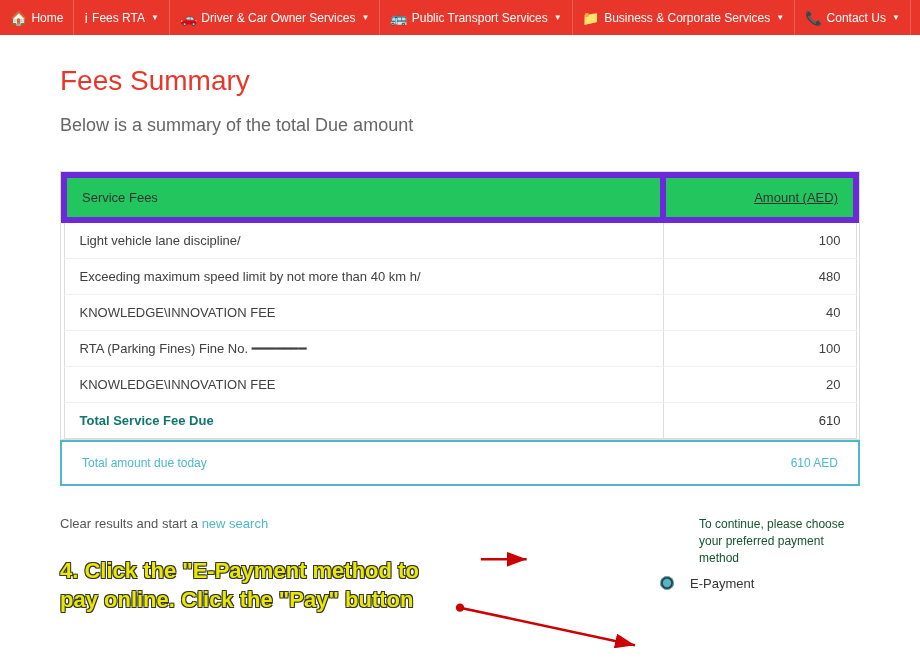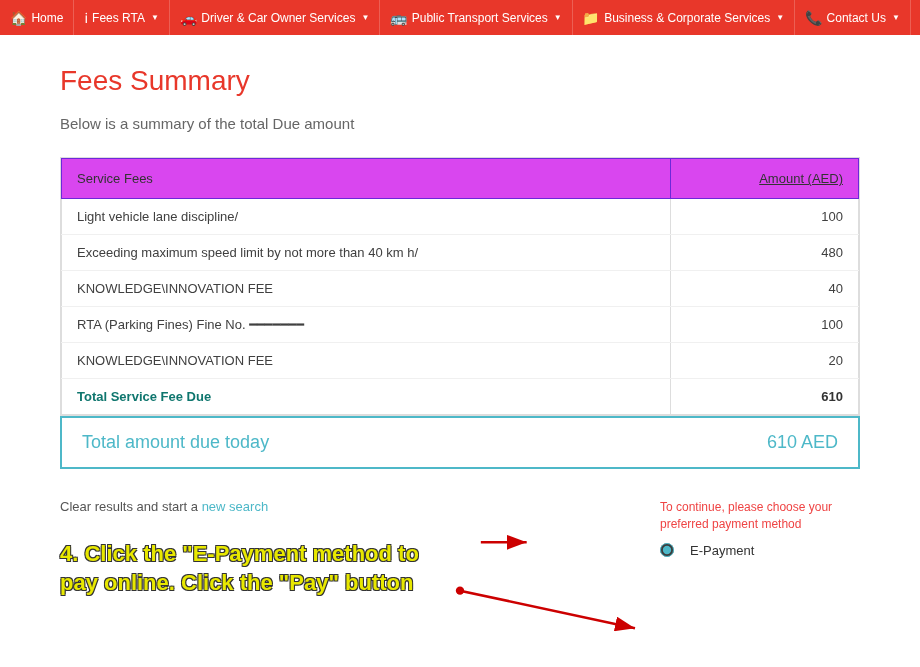--- a/index.html
+++ b/index.html
@@ -52,38 +52,38 @@
     }
 
     .page-title {
       color: #e8372a;
       font-size: 28px;
       font-weight: 300;
       margin-bottom: 18px;
     }
     .page-subtitle {
       color: #666;
-      font-size: 15px;
-      margin-bottom: 25px;
+      font-size: 18px;
+      margin-bottom: 35px;
     }
 
     
     .fees-table {
       width: 100%;
       border-collapse: collapse;
       margin-bottom: 0;
     }
     .fees-table th {
-      background: #d946ef;
+      background: #22c55e;
       padding: 12px 15px;
       text-align: left;
       font-weight: normal;
       font-size: 13px;
       color: #333;
-      border: 1px solid #6d28d9;
+      border: 6px solid #6d28d9;
     }
     .fees-table th.amount-col {
       text-align: right;
       text-decoration: underline;
     }
     .fees-table td {
       padding: 10px 15px;
       border-left: 1px solid #ddd;
       border-right: 1px solid #ddd;
       font-size: 13px;
@@ -103,21 +103,21 @@
 
     
     .total-box {
       border: 2px solid #4db8c8;
       display: flex;
       justify-content: space-between;
       align-items: center;
       padding: 14px 20px;
       margin-top: 0;
       color: #4db8c8;
-      font-size: 18px;
+      font-size: 12px;
     }
 
     
     .annotation-area {
       position: relative;
       margin-top: 30px;
       display: flex;
       justify-content: space-between;
       align-items: flex-start;
       min-height: 150px;
@@ -146,24 +146,25 @@
       line-height: 1.3;
       margin-bottom: 20px;
     }
 
     .right-section {
       flex: 0 0 220px;
       text-align: left;
       padding-left: 20px;
     }
     .payment-prompt {
-      color: #ef4444;
+      color: #14532d;
       font-size: 12px;
       margin-bottom: 10px;
       line-height: 1.4;
+      margin-left: 39px;
     }
     .payment-option {
       display: flex;
       align-items: flex-start;
       gap: 16px;
       font-size: 13px;
       color: #333;
     }
     .payment-option input[type="radio"] {
       accent-color: #4db8c8;
@@ -278,21 +279,21 @@
           <tr>
       <td style="">RTA (Parking Fines) Fine No. ━━━━━━━</td>
       <td class="amount-val" style="">100</td>
     </tr>
           <tr>
       <td style="">KNOWLEDGE\INNOVATION FEE</td>
       <td class="amount-val" style="">20</td>
     </tr>
           <tr>
       <td style="font-weight:bold;color:#0f766e">Total Service Fee Due</td>
-      <td class="amount-val" style="font-weight:bold;color:#333">610</td>
+      <td class="amount-val" style="font-weight:normal;color:#333">610</td>
     </tr>
         </tbody>
     </table>
   </div>
 
   <div class="total-box">
     <span>Total amount due today</span>
     <span>610 AED</span>
   </div>
 

